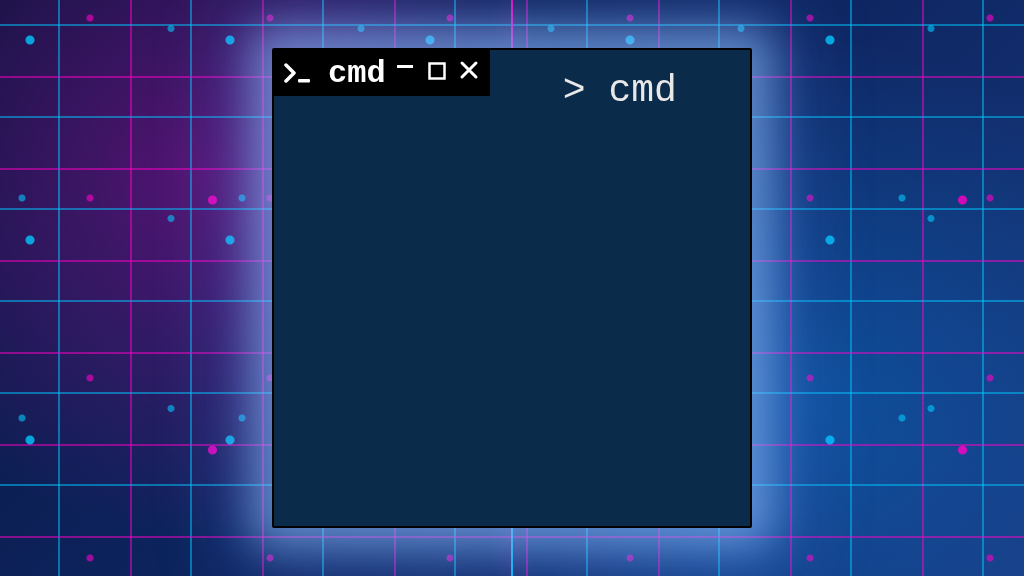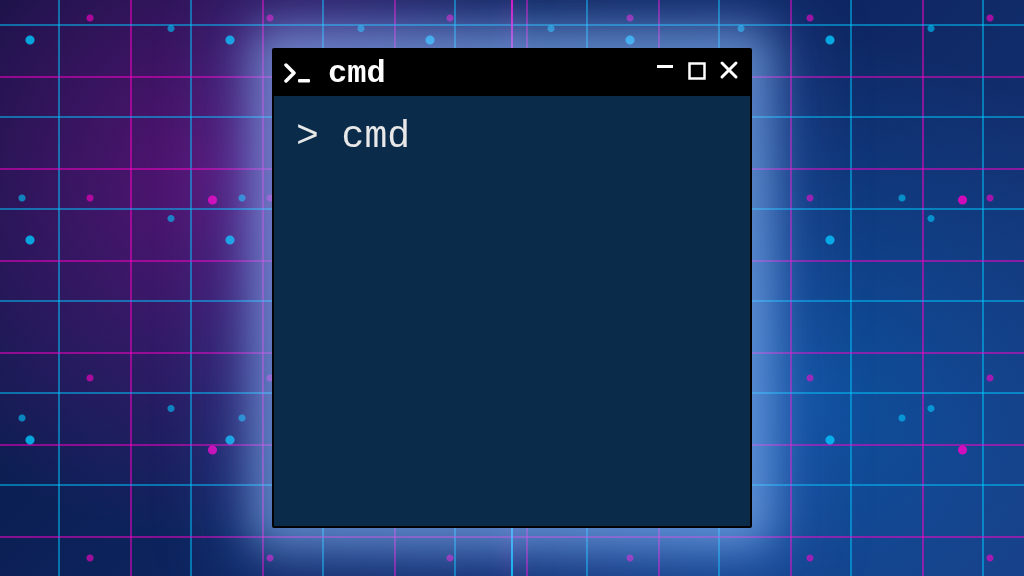--- a/index.html
+++ b/index.html
@@ -70,21 +70,21 @@
       position: absolute;
       left: 50%;
       top: 50%;
       transform: translate(-50%, -50%);
       width: 480px;
       height: 480px;
       background: #0b2b4a;
       border: 2px solid #000;
       border-radius: 2px;
       display: flex;
-      flex-direction: column;
+      flex-direction: row;
       overflow: hidden;
     }
     
     .titlebar {
       height: 46px;
       background: #000;
       display: flex;
       align-items: center;
       padding: 0 10px;
       gap: 8px;
@@ -123,20 +123,21 @@
     .win-btn.max { font-size: 20px; }
     .win-btn.close { font-size: 26px; }
     
     .terminal-body {
       flex: 1;
       padding: 18px 22px;
       color: #e8e8e8;
       font-size: 38px;
       line-height: 1.2;
       font-family: 'Consolas', 'Courier New', monospace;
+      text-align: center;
     }
     .prompt-line {
       white-space: pre;
     }
     .output-line {
       white-space: pre;
     }
   </style>
 </head>
 <body>

